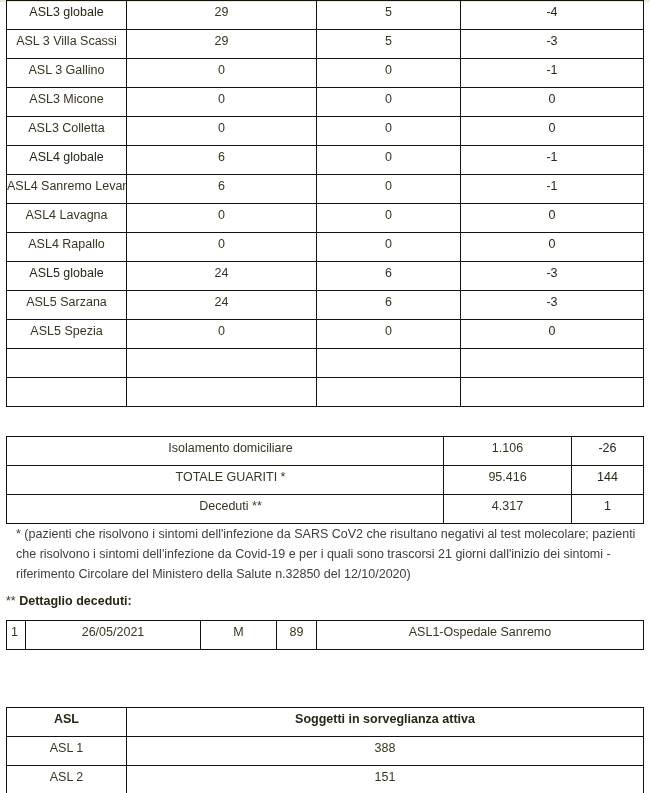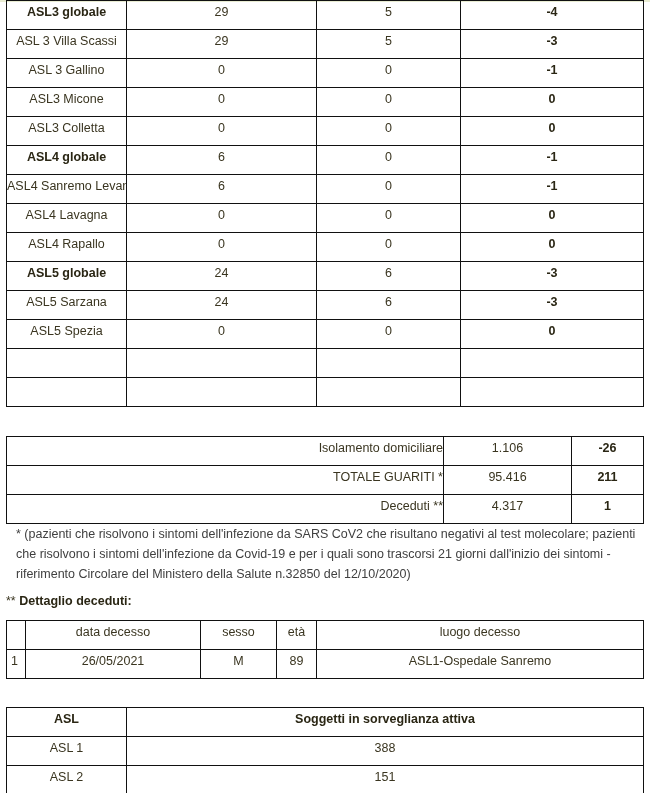--- a/index.html
+++ b/index.html
@@ -4,26 +4,26 @@
 <style>
   html, body { margin: 0; padding: 0; background: #ffffff; }
   body {
     width: 650px; height: 793px; position: relative; overflow: hidden;
     font-family: "Liberation Sans", sans-serif; font-size: 12.5px; color: #3a3520;
   }
   .topline { position: absolute; left: 0; top: 0; width: 650px; height: 2px; background: #e9ecd2; }
   table { position: absolute; border-collapse: collapse; table-layout: fixed; }
   td, th { border: 1px solid #111; padding: 0; vertical-align: top; text-align: center; font-weight: normal; overflow: hidden; white-space: nowrap; }
   td span, th span { display: block; padding-top: 4px; }
-  .b { font-weight: bold; color: #2a2614; }
+  .b { font-weight: normal; color: #2a2614; }
   #t-asl { left: 6px; top: 0px; width: 637px; }
   #t-asl td { height: 28px; }
   #t-tot { left: 6px; top: 436px; width: 637px; }
   #t-tot td { height: 28px; }
-  #t-tot td.lbl { text-align: right; }
+  #t-tot td.lbl { text-align: center; }
   #t-tot td.lbl span { padding-left: 11px; }
   .note { position: absolute; left: 16px; top: 524px; width: 640px; line-height: 20px; font-size: 12.5px; color: #404040; }
   .note-title { position: absolute; left: 6px; top: 594px; font-size: 12.5px; text-align: center; }
   .note-title b { color: #2a2614; }
   #t-dec { left: 6px; top: 620px; width: 637px; }
   #t-dec td { height: 28px; }
   #t-sor { left: 6px; top: 707px; width: 637px; }
   #t-sor td, #t-sor th { height: 28px; }
   #t-sor th { font-weight: bold; color: #2a2614; }
 </style>
@@ -258,21 +258,21 @@
         </td>
     </tr>
     <tr>
       <td class="lbl">
           <span>TOTALE GUARITI *</span>
         </td>
       <td>
           <span>95.416</span>
         </td>
       <td class="b">
-          <span>211</span>
+          <span>144</span>
         </td>
     </tr>
     <tr>
       <td class="lbl">
           <span>Deceduti **</span>
         </td>
       <td>
           <span>4.317</span>
         </td>
       <td class="b">
@@ -289,37 +289,20 @@
 <table id="t-dec">
   <colgroup>
       <col style="width:19px">
       <col style="width:175px">
       <col style="width:76px">
       <col style="width:40px">
       <col style="width:327px">
     </colgroup>
   <tbody>
     <tr>
-      <td>
-          <span></span>
-        </td>
-      <td>
-          <span>data decesso</span>
-        </td>
-      <td>
-          <span>sesso</span>
-        </td>
-      <td>
-          <span>età</span>
-        </td>
-      <td>
-          <span>luogo decesso</span>
-        </td>
-    </tr>
-    <tr>
       <td style="text-align:left">
           <span style="padding-left:4px">1</span>
         </td>
       <td>
           <span>26/05/2021</span>
         </td>
       <td>
           <span>M</span>
         </td>
       <td>

